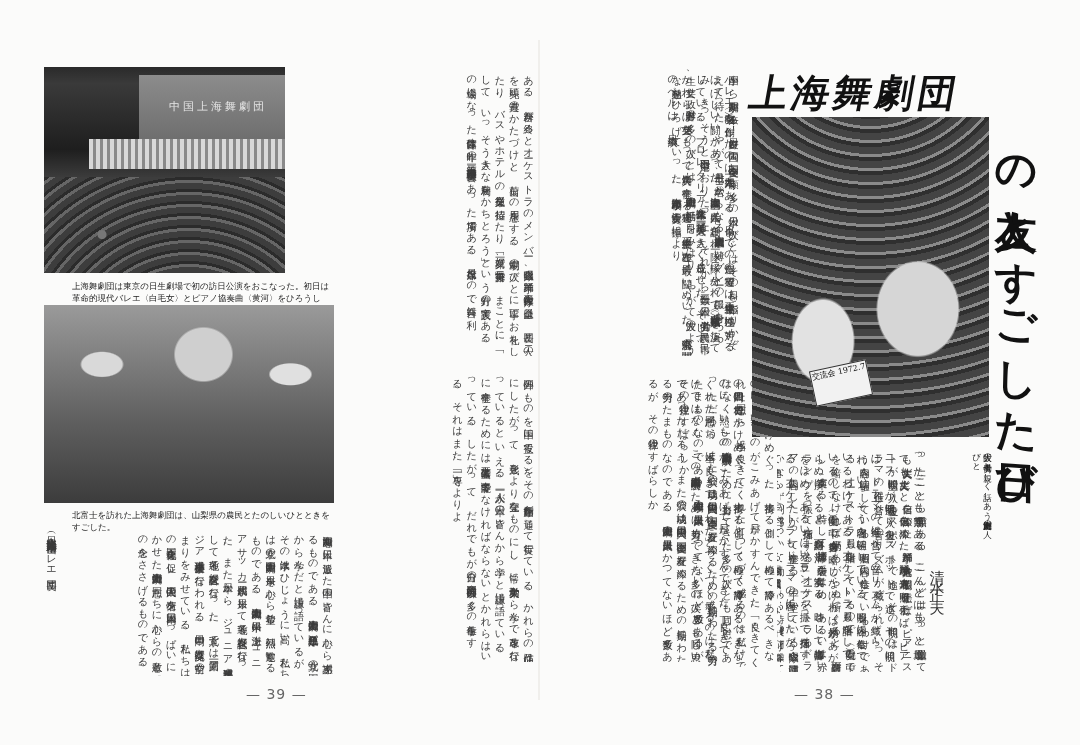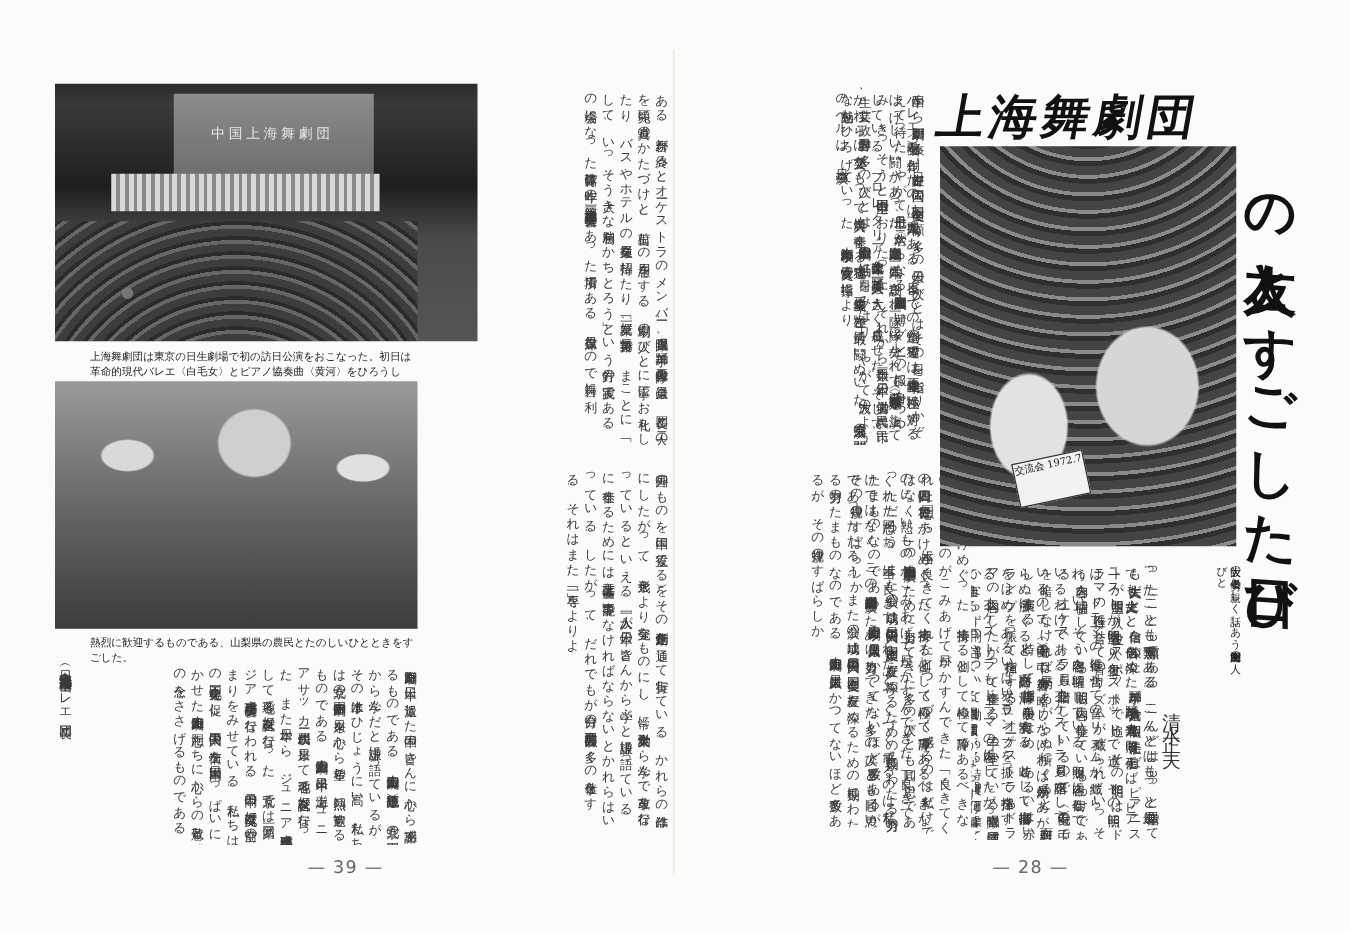--- a/index.html
+++ b/index.html
@@ -2,21 +2,21 @@
 <html><head>
 <meta charset="utf-8">
 <style>
   html,body{margin:0;padding:0;background:#ffffff;}
   body{width:1080px;height:745px;position:relative;overflow:hidden;font-family:"DejaVu Serif",serif;color:#333;}
   .page{position:absolute;top:0;height:745px;background:#fbfbfa;}
   .page-left{left:0;width:540px;}
   .page-right{left:540px;width:540px;}
   .gutter{position:absolute;left:538px;top:40px;width:4px;height:660px;background:#f0efec;}
   .photo{position:absolute;overflow:hidden;background:#555;}
-  .photo-theater{left:44px;top:67px;width:338px;height:206px;background:linear-gradient(#2a2a2a 0%,#3a3a3a 8%,#1e1e1e 40%,#4a4a4a 60%,#555 100%);}
+  .photo-theater{left:44px;top:67px;width:241px;height:206px;background:linear-gradient(#2a2a2a 0%,#3a3a3a 8%,#1e1e1e 40%,#4a4a4a 60%,#555 100%);}
   .photo-theater .screen{position:absolute;left:95px;top:8px;width:160px;height:65px;background:linear-gradient(#8c8c8c,#6e6e6e);}
   .photo-theater .screen span{position:absolute;left:30px;top:24px;font-size:11px;color:#e6e6e6;letter-spacing:3px;}
   .photo-theater .stage{position:absolute;left:45px;top:72px;width:215px;height:30px;background:repeating-linear-gradient(90deg,#d8d8d8 0 4px,#8a8a8a 4px 7px);}
   .photo-theater .crowd{position:absolute;left:0;top:110px;width:290px;height:96px;background:radial-gradient(circle at 20% 60%,#777 0 4px,transparent 5px),repeating-radial-gradient(circle at 50% 200%,#3d3d3d 0 6px,#666 6px 9px,#2b2b2b 9px 12px);}
   .photo-farmers{left:44px;top:305px;width:290px;height:198px;background:radial-gradient(ellipse at 20% 30%,#d9d9d9 0 20px,transparent 22px),radial-gradient(ellipse at 55% 25%,#cfcfcf 0 28px,transparent 30px),radial-gradient(ellipse at 85% 35%,#e0e0e0 0 20px,transparent 22px),linear-gradient(#9a9a9a,#5e5e5e 60%,#3c3c3c);}
   .photo-group{left:752px;top:117px;width:237px;height:320px;background:radial-gradient(ellipse at 30% 70%,#e2e2e2 0 30px,transparent 32px),radial-gradient(ellipse at 70% 60%,#d6d6d6 0 40px,transparent 42px),repeating-radial-gradient(circle at 50% -30%,#444 0 7px,#8a8a8a 7px 10px,#2f2f2f 10px 14px);}
   .photo-group .sign{position:absolute;left:60px;top:248px;width:56px;height:34px;background:#f2f2f2;border:1px solid #333;font-size:8px;color:#111;text-align:center;line-height:11px;transform:rotate(-12deg);}
   .caption{position:absolute;font-family:"DejaVu Sans",sans-serif;font-size:8.5px;color:#222;line-height:12px;}
   .caption-theater{left:72px;top:280px;width:260px;}
   .caption-farmers{left:72px;top:509px;width:260px;}
@@ -36,21 +36,21 @@
   <div class="photo photo-theater">
     <div class="screen">
       <span>中国上海舞劇団</span>
     </div>
     <div class="stage"></div>
     <div class="crowd"></div>
   </div>
   <div class="caption caption-theater">上海舞劇団は東京の日生劇場で初の訪日公演をおこなった。初日は革命的現代バレエ〈白毛女〉とピアノ協奏曲〈黄河〉をひろうした。</div>
 
   <div class="photo photo-farmers"></div>
-  <div class="caption caption-farmers">熱烈に歓迎するものである、山梨県の農民とたのしいひとときをすごした。</div>
+  <div class="caption caption-farmers">北富士を訪れた上海舞劇団は、山梨県の農民とたのしいひとときをすごした。</div>
 
   <div class="vtext" style="left:345px;top:68px;width:190px;height:288px;">ある。舞台が終るとオーケストラのメンバー、合唱隊員、舞踊手、舞台工作隊の全員は、団長と二人の副団長を先頭に道具のかたづけと、荷出しの用意をする。劇場の人びとに丁寧にお礼をしたり、バスやホテルの従業員を招待したり、「友好第一、舞台第二」で、まことに、「団結して、いっそう大きな勝利をかちとろう」という方針の実践である。名古屋公演の会場になった体育館は昨年の第三十一回世界卓球選手権大会のあった場所である。役員席なので舞台に利</div>
   <div class="vtext" style="left:345px;top:68px;width:1px;height:1px;"></div>
   <div class="vtext" style="left:345px;top:372px;width:190px;height:290px;">外国のものを中国に役立てる）をその創作活動を通じて実行している。かれらの作品は革命的内容にしたがって、形式をより完全なものにし、常に勤労大衆から学んで改革を行なっていると いえる。一人一人が日本の皆さんから学ぶと謙虚に語っている。人民に奉仕するためには文芸工作者は「一専多能」でなければならないとかれらはいっている。したがって、だれでもが自分の専門的芸術以外に多くの仕事をする。それはまた、「一専」をよりよ</div>
   <div class="vtext" style="left:44px;top:528px;width:290px;height:148px;">海舞劇団を日本に派遣した中国の皆さんに心から感謝するものである。上海舞劇団の〈紅色娘子軍〉は、北京の中国舞劇団から学んだと謙虚に語っているが、その水準はひじょうに高い。私たちは北京の中国舞劇団の来日を心から希望し、熱烈に歓迎するものである。上海舞劇団の来日中に上海ジュニアサッカー代表団が来日して各地で友好試合を行なった。また日本から、ジュニア卓球選手団が訪中して各地で友好試合を行なった。北京では第一回アジア卓球選手権大会が行なわれる。日中間の友好交流は空前の高まりをみせている。私たちは日中両国の国交正常化を促し、中国人民の友情を日本国内いっぱいに花咲かせた上海舞劇団の同志たちに心からの敬意と感謝の念をささげるものである。</div>
   <div class="vtext" style="left:44px;top:528px;width:14px;height:148px;">（日中文化交流協会常任理事・松山バレエ団団長）</div>
 
   <div class="page-number page-number-left">— 39 —</div>
 </div>
 
@@ -68,13 +68,13 @@
 <div class="vtext" style="left:586px;top:372px;width:190px;height:295px;">の四日間の日程でかけめぐった。接待する側として極めて冷静であるべきなのに、熱いものがこみあげて目がかすんできた。「良くきてくれた同志たち。本当に良くきてくれた」とつくづく感ずるのは私だけではなく、この上海舞劇団日本公演のために努力してきた多くの人びとも同じ思いであっただろう。また公演の成功は日中両国人民の国交回復と友好を深めるための長期にわたる努力のたまものなのである。上海舞劇団の来日人員はかつてないほど多数であるが、その規律のすばらしか</div>
 <div class="vtext" style="left:780px;top:447px;width:148px;height:225px;">ったことも無類である。こんどはもっと増員しても大丈夫だと、自信を深めた。舞踊手が大道具や照明も手伝えば、ピアニストが照明室に入り主役をスポットで追う。その照明には、ドラマの進行に合せて音のリズムが織ぜられ、いっそう内容を明確にしている。照明も内容に奉仕しているわけである。オーケストラ員も暗譜をしているので、〈白毛女〉の中で舞台を暗くしなければ効果があがらぬ所にくると、譜面灯を消し、演奏する。時として指揮者は白手袋をはめ、あるいは赤い豆ランプを振って指揮をする。オーケストラもドラマの内容にしたがって奉仕する。手の空いている合唱隊や演団員はかならず別の部署について働く。ある時、舞台裏の幻灯を操作している所に行った。うす暗い所で、白い歯をみせて、にっこり笑う人がいる。よくみると、なんと〈白毛女〉の主役の人びとである。〈白毛女〉で喜児を演ずる教師団員は、いつも早目に楽屋入りして自分のメークアップをすませ、他の人のも手伝う。演技隊の隊長は自分も出演する上に全員に細かく心をくばっている。独唱者はどんなはりつめた日程でもけっして休まない。一つの劇場での最終日は戦場のようで</div>
 
 <div class="title-horizontal">上海舞劇団</div>
 <div class="photo photo-group">
   <div class="sign">交流会 1972.7</div>
 </div>
 <div class="caption-group">大阪の労働者と親しく話しあう上海舞劇団の人びと</div>
 <div class="title-vertical">の友人とすごした日び</div>
 <div class="author">清水正夫</div>
-<div class="page-number page-number-right">— 28 —</div>
+<div class="page-number page-number-right">— 38 —</div>
 
 </body></html>

